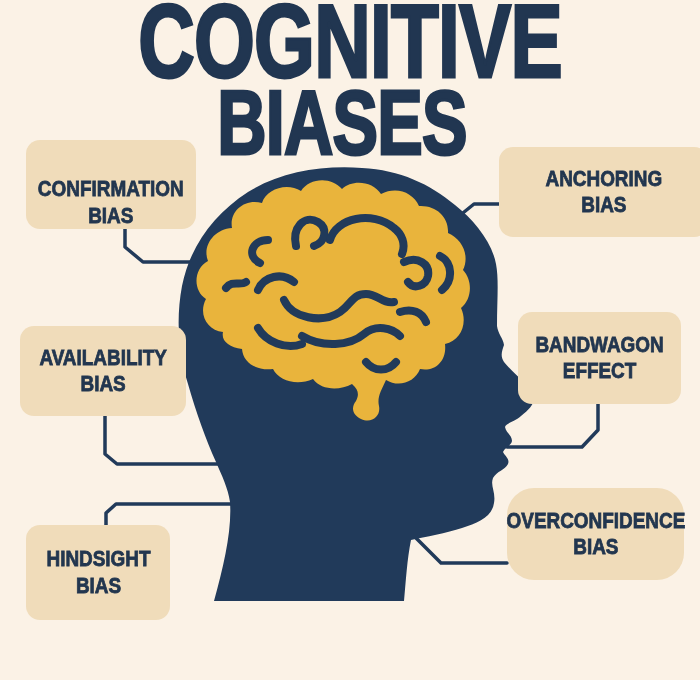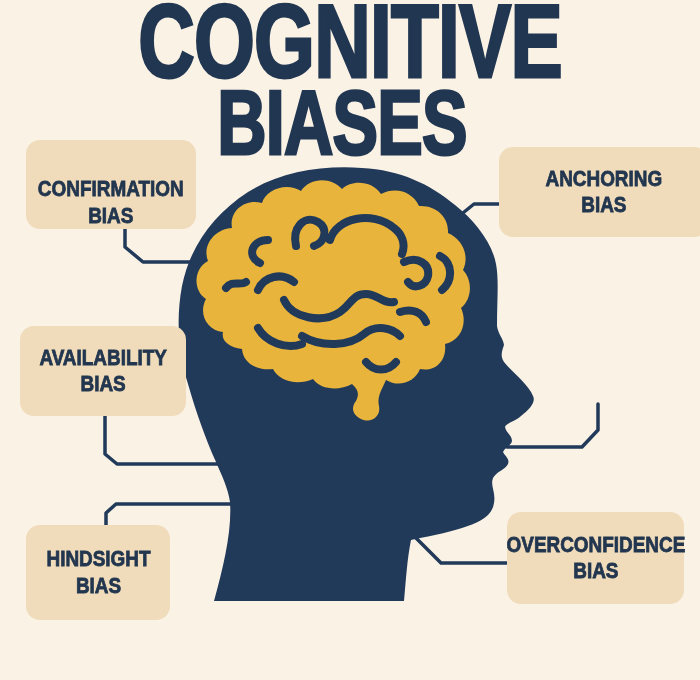--- a/index.html
+++ b/index.html
@@ -26,21 +26,21 @@
     font-weight:bold; font-size:22px; line-height:1.2;
     color:#22364f; -webkit-text-stroke:0.8px #22364f;
     text-align:center; white-space:pre-line; transform:scaleX(0.86);
     letter-spacing:0;
   }
   .box-confirmation  { left:26px;  top:140px; width:170px; height:89px;align-items:flex-end; }
   .box-anchoring     { left:499px; top:147px; width:209px; height:90px; }
   .box-availability  { left:20px;  top:326px; width:166px; height:90px;align-items:center; }
   .box-bandwagon     { left:518px; top:312px; width:163px; height:92px; }
   .box-hindsight     { left:26px;  top:525px; width:144px; height:95px; }
-  .box-overconfidence{ left:507px; top:512px; width:177px; height:92px; }
+  .box-overconfidence{ left:507px; top:488px; width:177px; height:92px;border-radius:27px; }
 </style>
 </head>
 <body>
 
 <div id="poster">
 
   <svg id="art" width="700" height="680" viewBox="0 0 700 680">
 
     <g fill="none" stroke="#213a5a" stroke-width="3.5" stroke-linejoin="round" stroke-linecap="round">
       <polyline points="125,228 125,247 143,262 196,262"></polyline>
@@ -131,20 +131,24 @@
   <div class="bias-box box-anchoring">
     <div class="bias-label">ANCHORING
 BIAS</div>
   </div>
 
   <div class="bias-box box-availability">
     <div class="bias-label">AVAILABILITY
 BIAS</div>
   </div>
 
+  <div class="bias-box box-bandwagon">
+    <div class="bias-label">BANDWAGON
+EFFECT</div>
+  </div>
 
   <div class="bias-box box-hindsight">
     <div class="bias-label">HINDSIGHT
 BIAS</div>
   </div>
 
   <div class="bias-box box-overconfidence">
     <div class="bias-label">OVERCONFIDENCE
 BIAS</div>
   </div>

